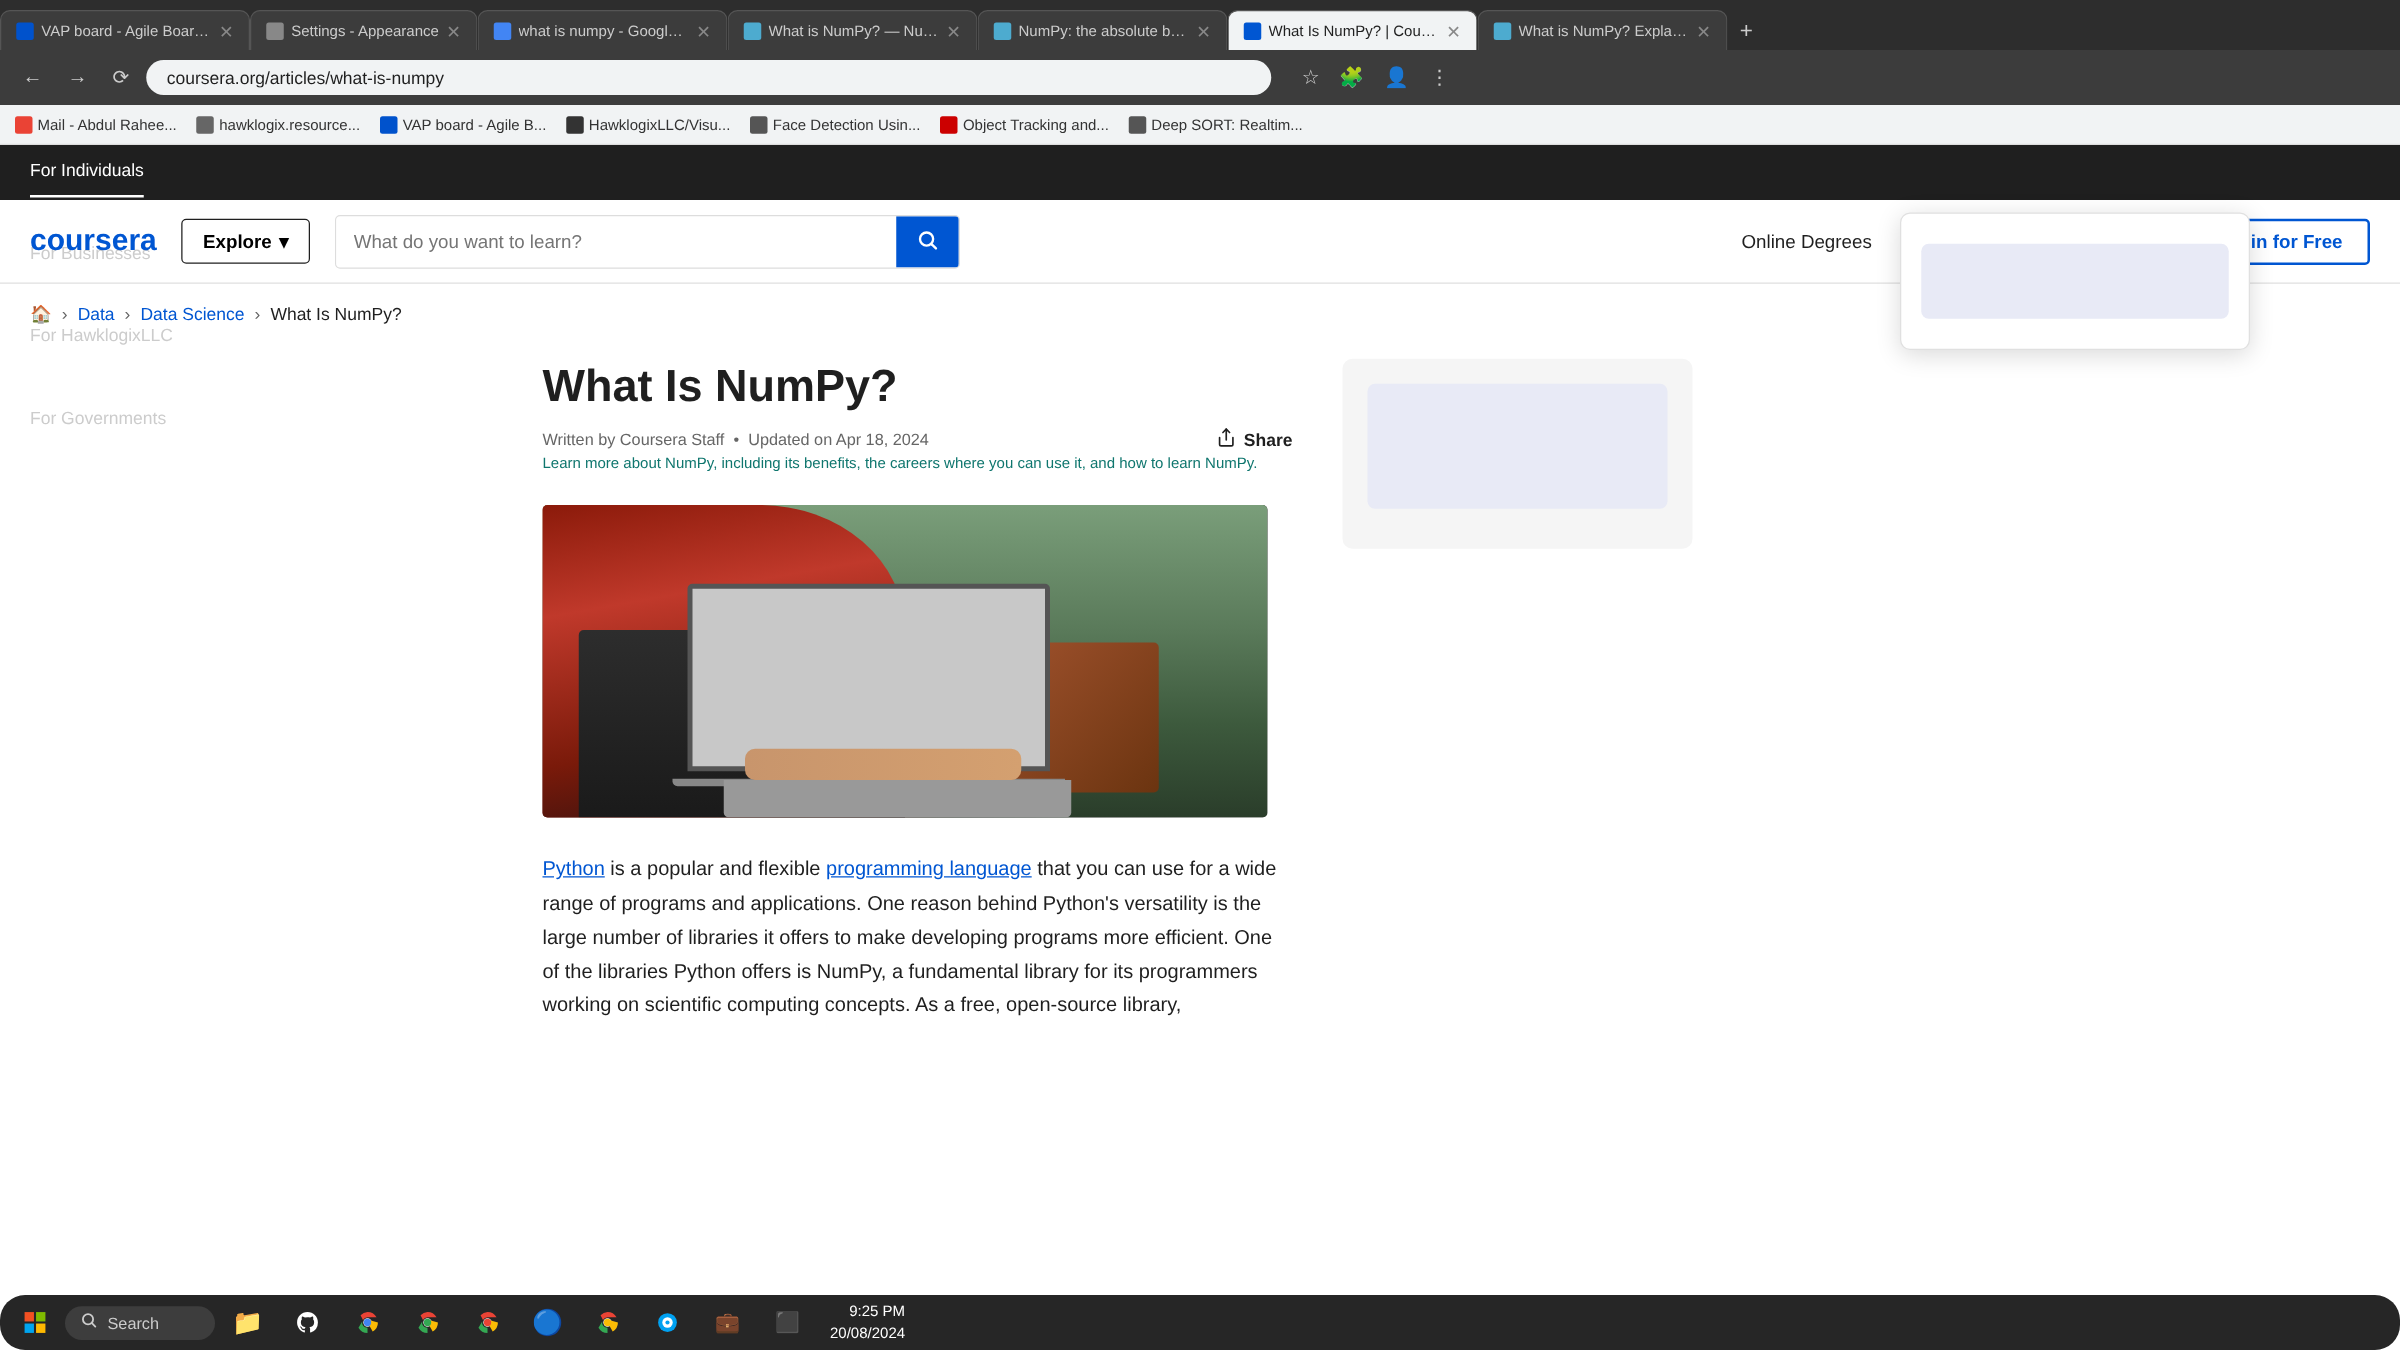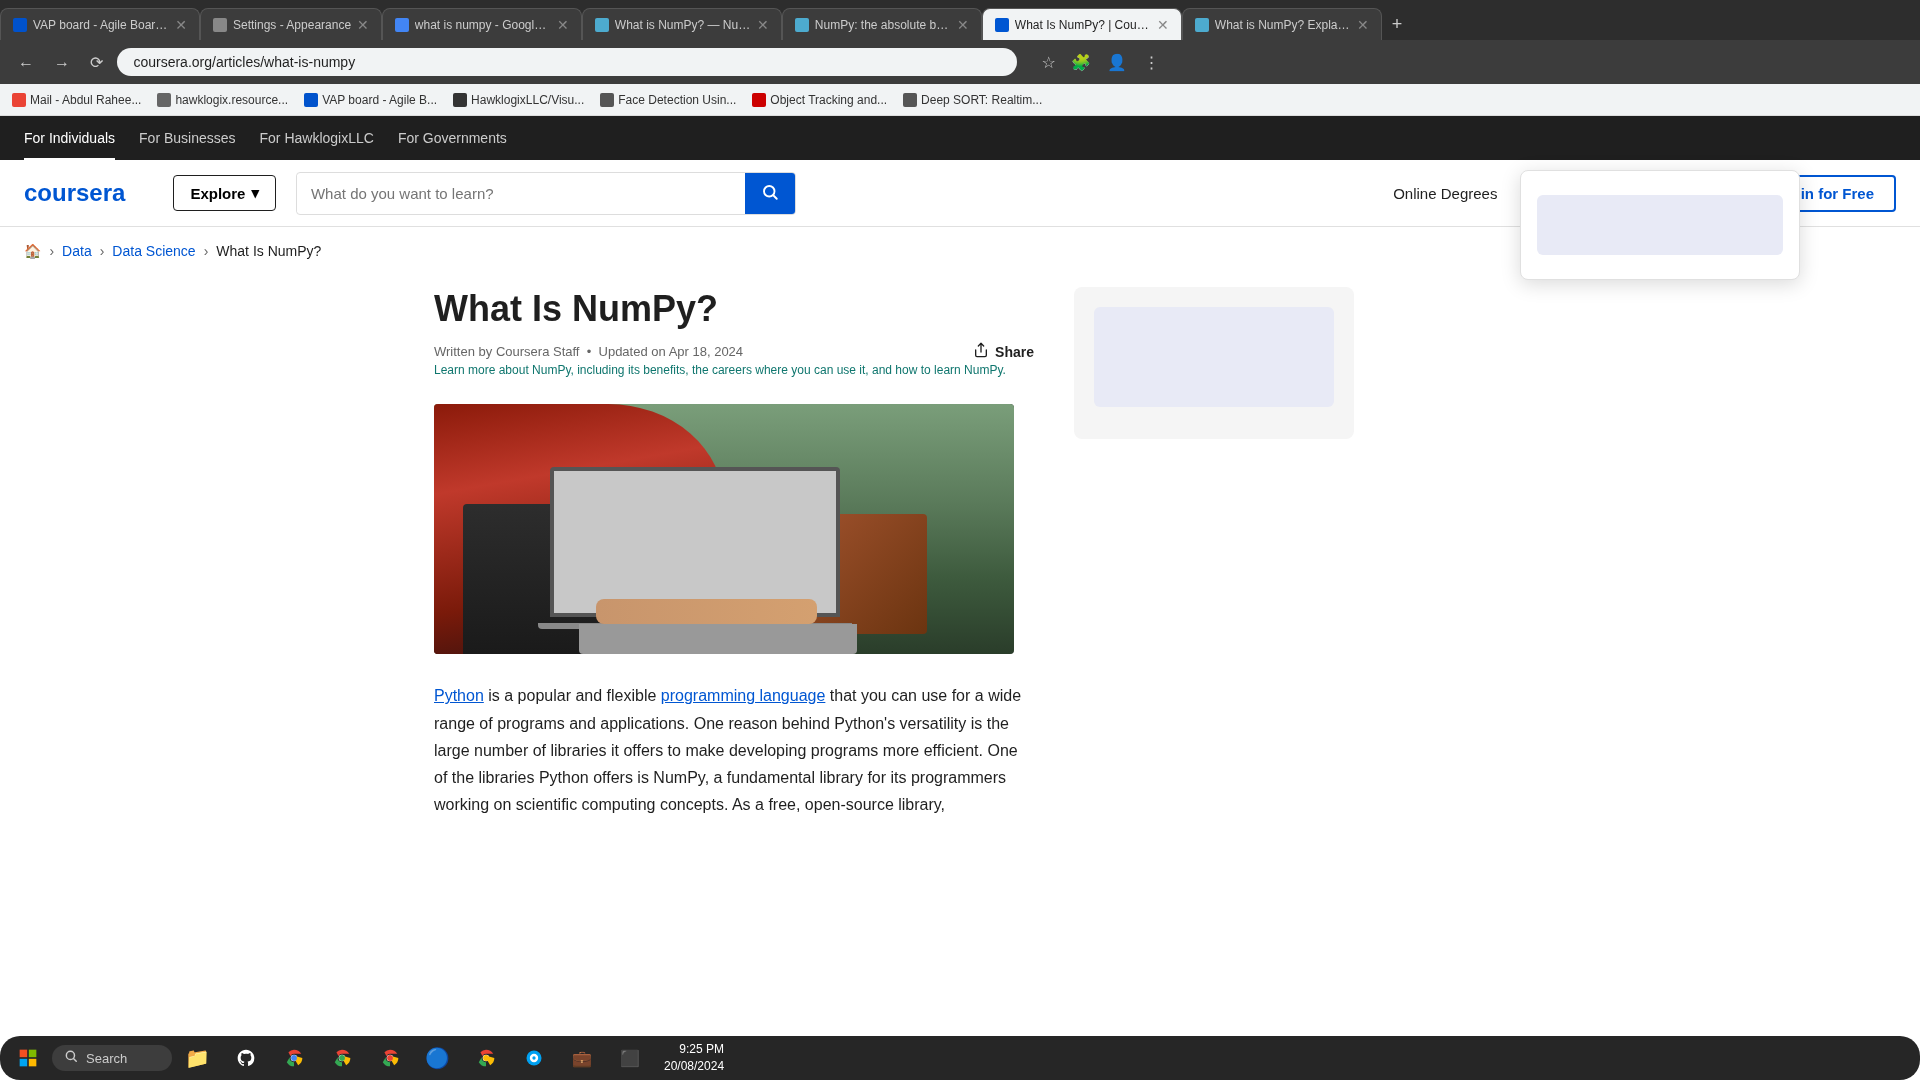--- a/index.html
+++ b/index.html
@@ -28,29 +28,29 @@
 
     
     .bookmarks-bar { background: #f1f3f4; border-bottom: 1px solid #ddd; padding: 4px 12px; display: flex; align-items: center; gap: 16px; height: 32px; }
     .bookmark-item { display: flex; align-items: center; gap: 4px; font-size: 12px; color: #333; cursor: pointer; white-space: nowrap; }
     .bk-icon { width: 14px; height: 14px; border-radius: 2px; background: #999; flex-shrink: 0; display: inline-block; }
 
     
     .site-wrapper { width: 100%; }
 
     
-    .top-nav { background: #1f1f1f; color: #fff; display: flex; align-items: flex-end; padding: 0 24px; height: 44px; gap: 24px; }
+    .top-nav { background: #1f1f1f; color: #fff; display: flex; align-items: flex-start; padding: 0 24px; height: 44px; gap: 24px; flex-direction: column; }
     .top-nav-item { font-size: 14px; color: #ccc; cursor: pointer; padding: 12px 0; border-bottom: 2px solid transparent; }
     .top-nav-item.active { color: #fff; border-bottom: 2px solid #fff; }
 
     
     .main-header { background: #fff; border-bottom: 1px solid #e0e0e0; display: flex; align-items: center; padding: 0 24px; height: 67px; gap: 20px; }
     .coursera-logo { display: flex; align-items: center; gap: 4px; text-decoration: none; }
     .logo-text { font-size: 24px; font-weight: 700; color: #0056D2; }
-    .explore-btn { display: flex; align-items: center; gap: 6px; background: none; border: 1px solid #1f1f1f; border-radius: 4px; padding: 8px 16px; font-size: 15px; cursor: pointer; font-weight: 600; margin-left: 28px; }
+    .explore-btn { display: flex; align-items: center; gap: 6px; background: none; border: 1px solid #1f1f1f; border-radius: 4px; padding: 8px 16px; font-size: 15px; cursor: pointer; font-weight: 600; }
     .search-bar { flex: 1; max-width: 500px; display: flex; align-items: center; border: 1px solid #ddd; border-radius: 4px; overflow: hidden; }
     .search-input { flex: 1; border: none; padding: 10px 14px; font-size: 15px; outline: none; }
     .search-btn { background: #0056D2; border: none; padding: 10px 16px; cursor: pointer; color: #fff; display: flex; align-items: center; }
     .header-right { margin-left: auto; display: flex; align-items: center; gap: 24px; }
     .header-link { font-size: 15px; color: #1f1f1f; cursor: pointer; text-decoration: none; }
     .login-btn { font-size: 15px; color: #1f1f1f; cursor: pointer; background: none; border: none; font-weight: 600; }
     .join-btn { background: #fff; border: 2px solid #0056D2; color: #0056D2; font-size: 15px; font-weight: 700; padding: 8px 20px; border-radius: 4px; cursor: pointer; }
 
     
     .breadcrumb { display: flex; align-items: center; gap: 8px; padding: 16px 24px 8px 24px; font-size: 14px; }

